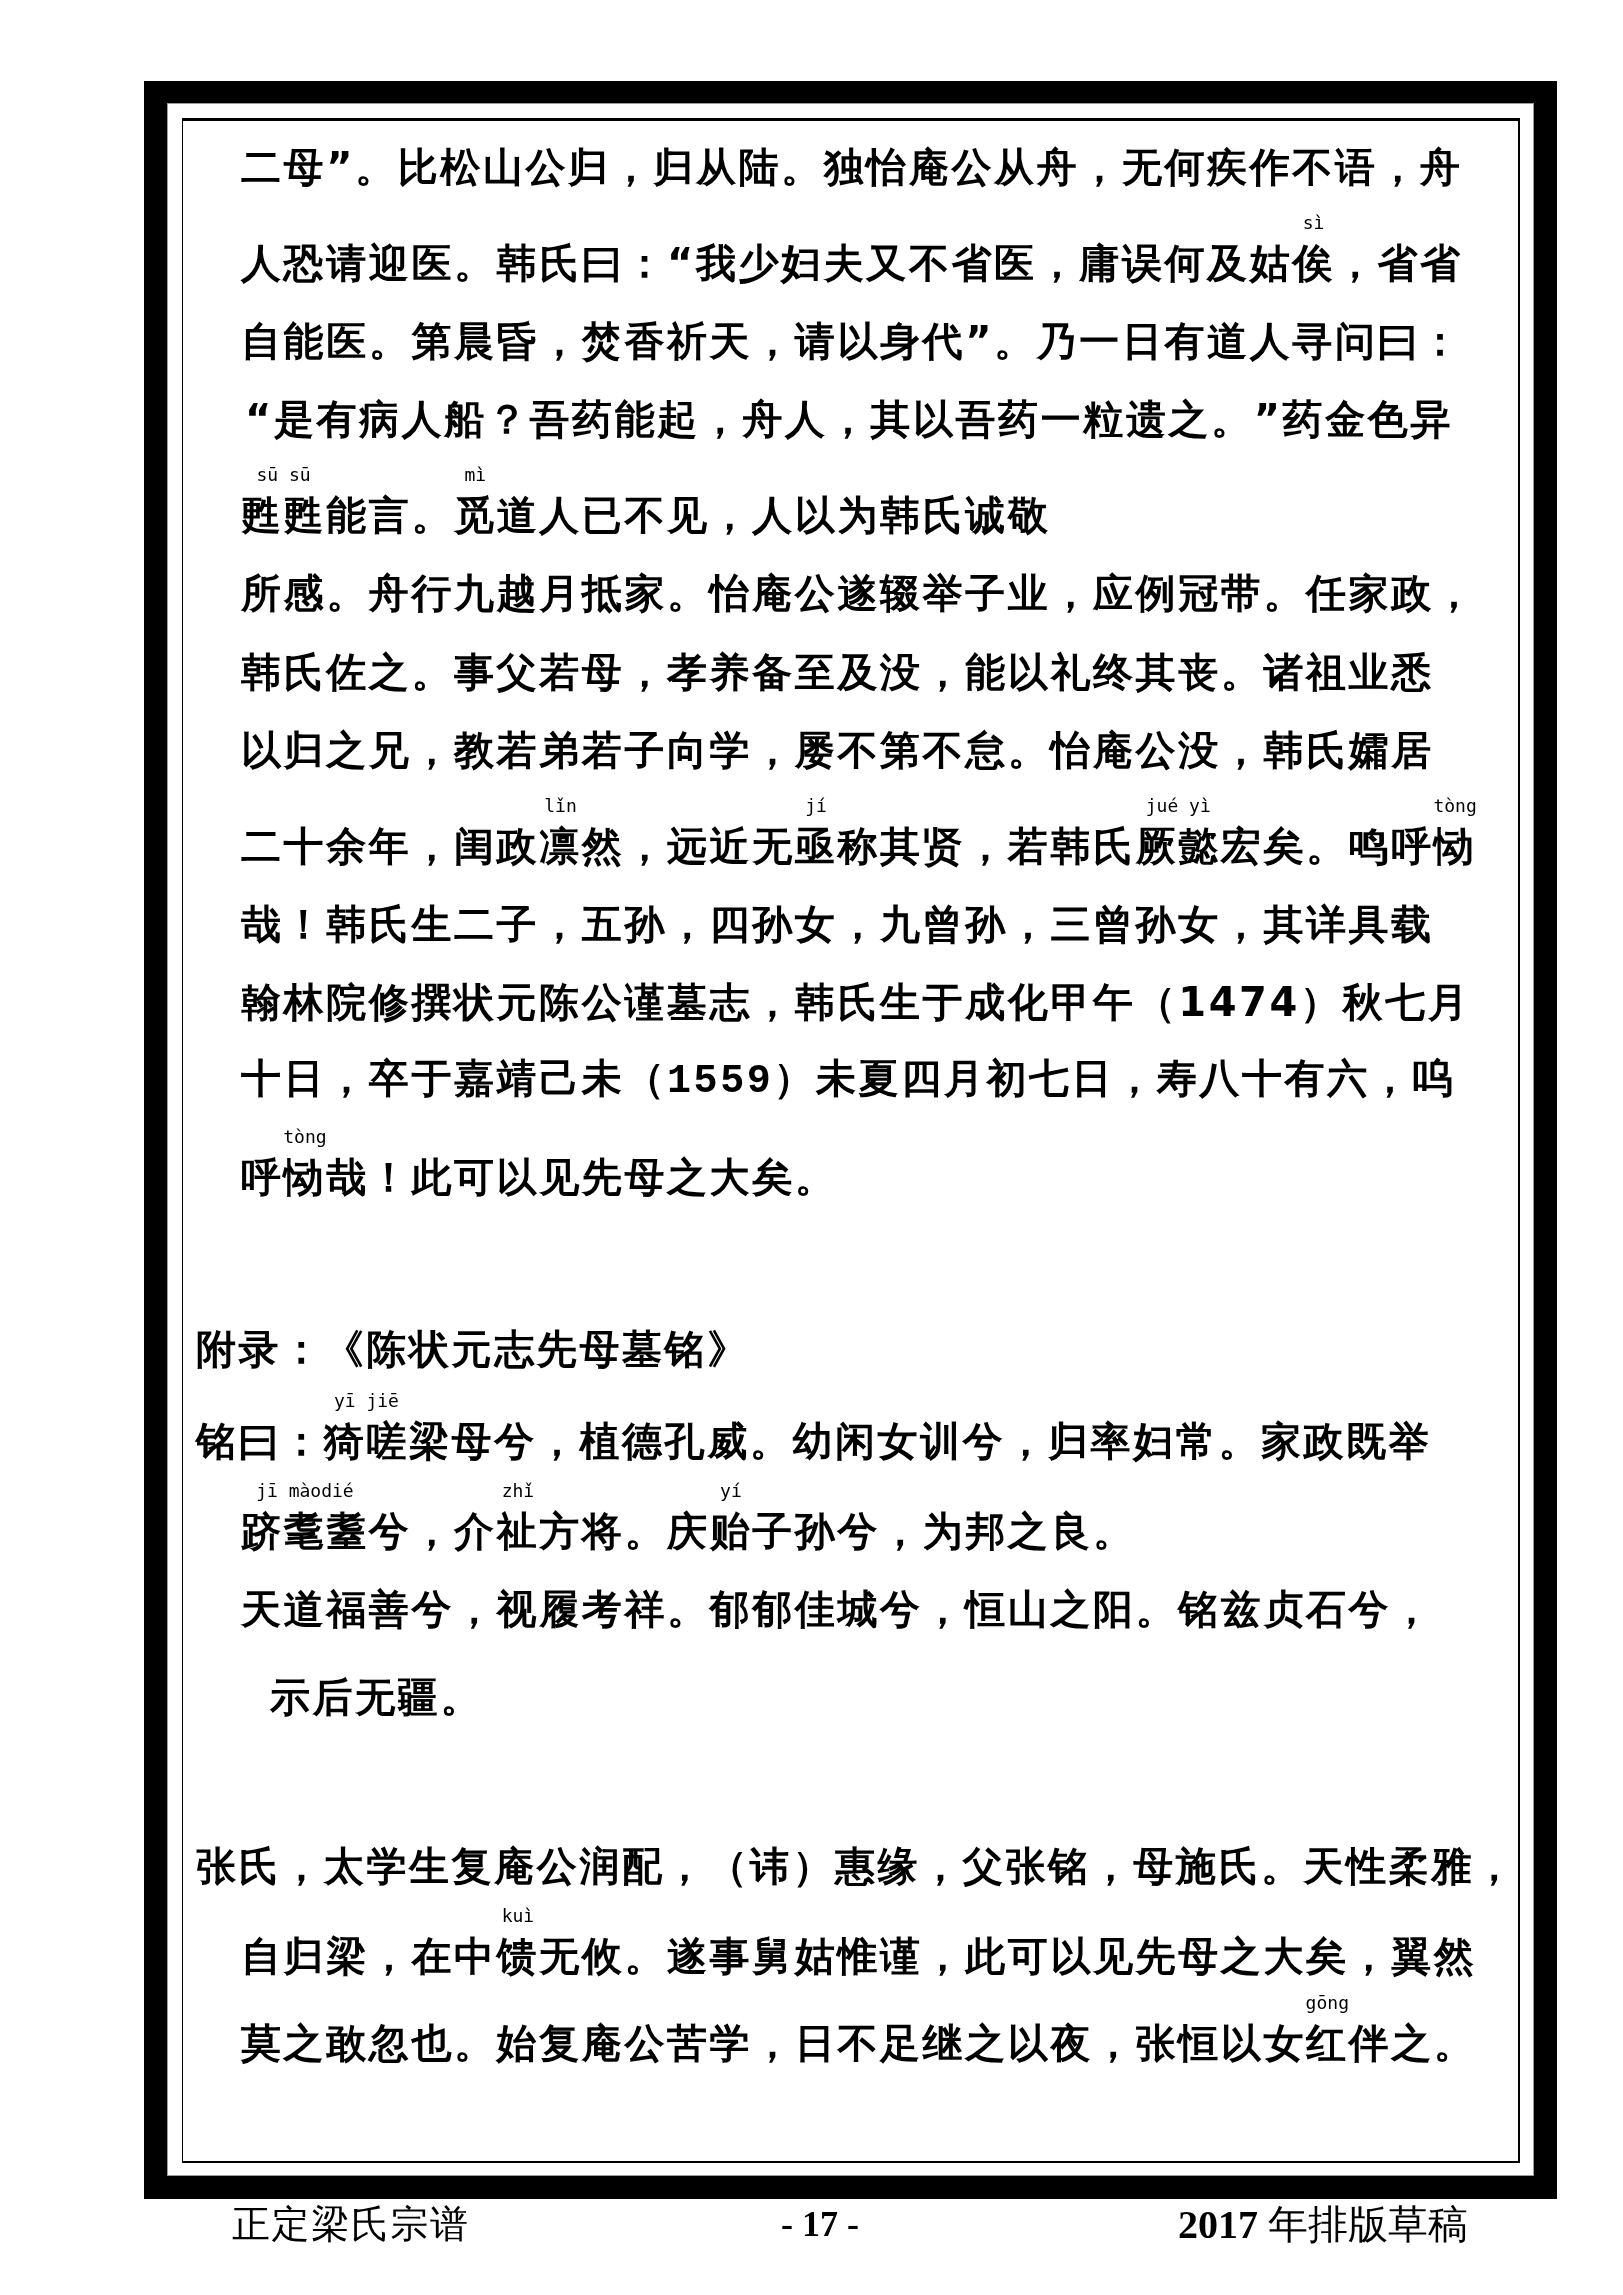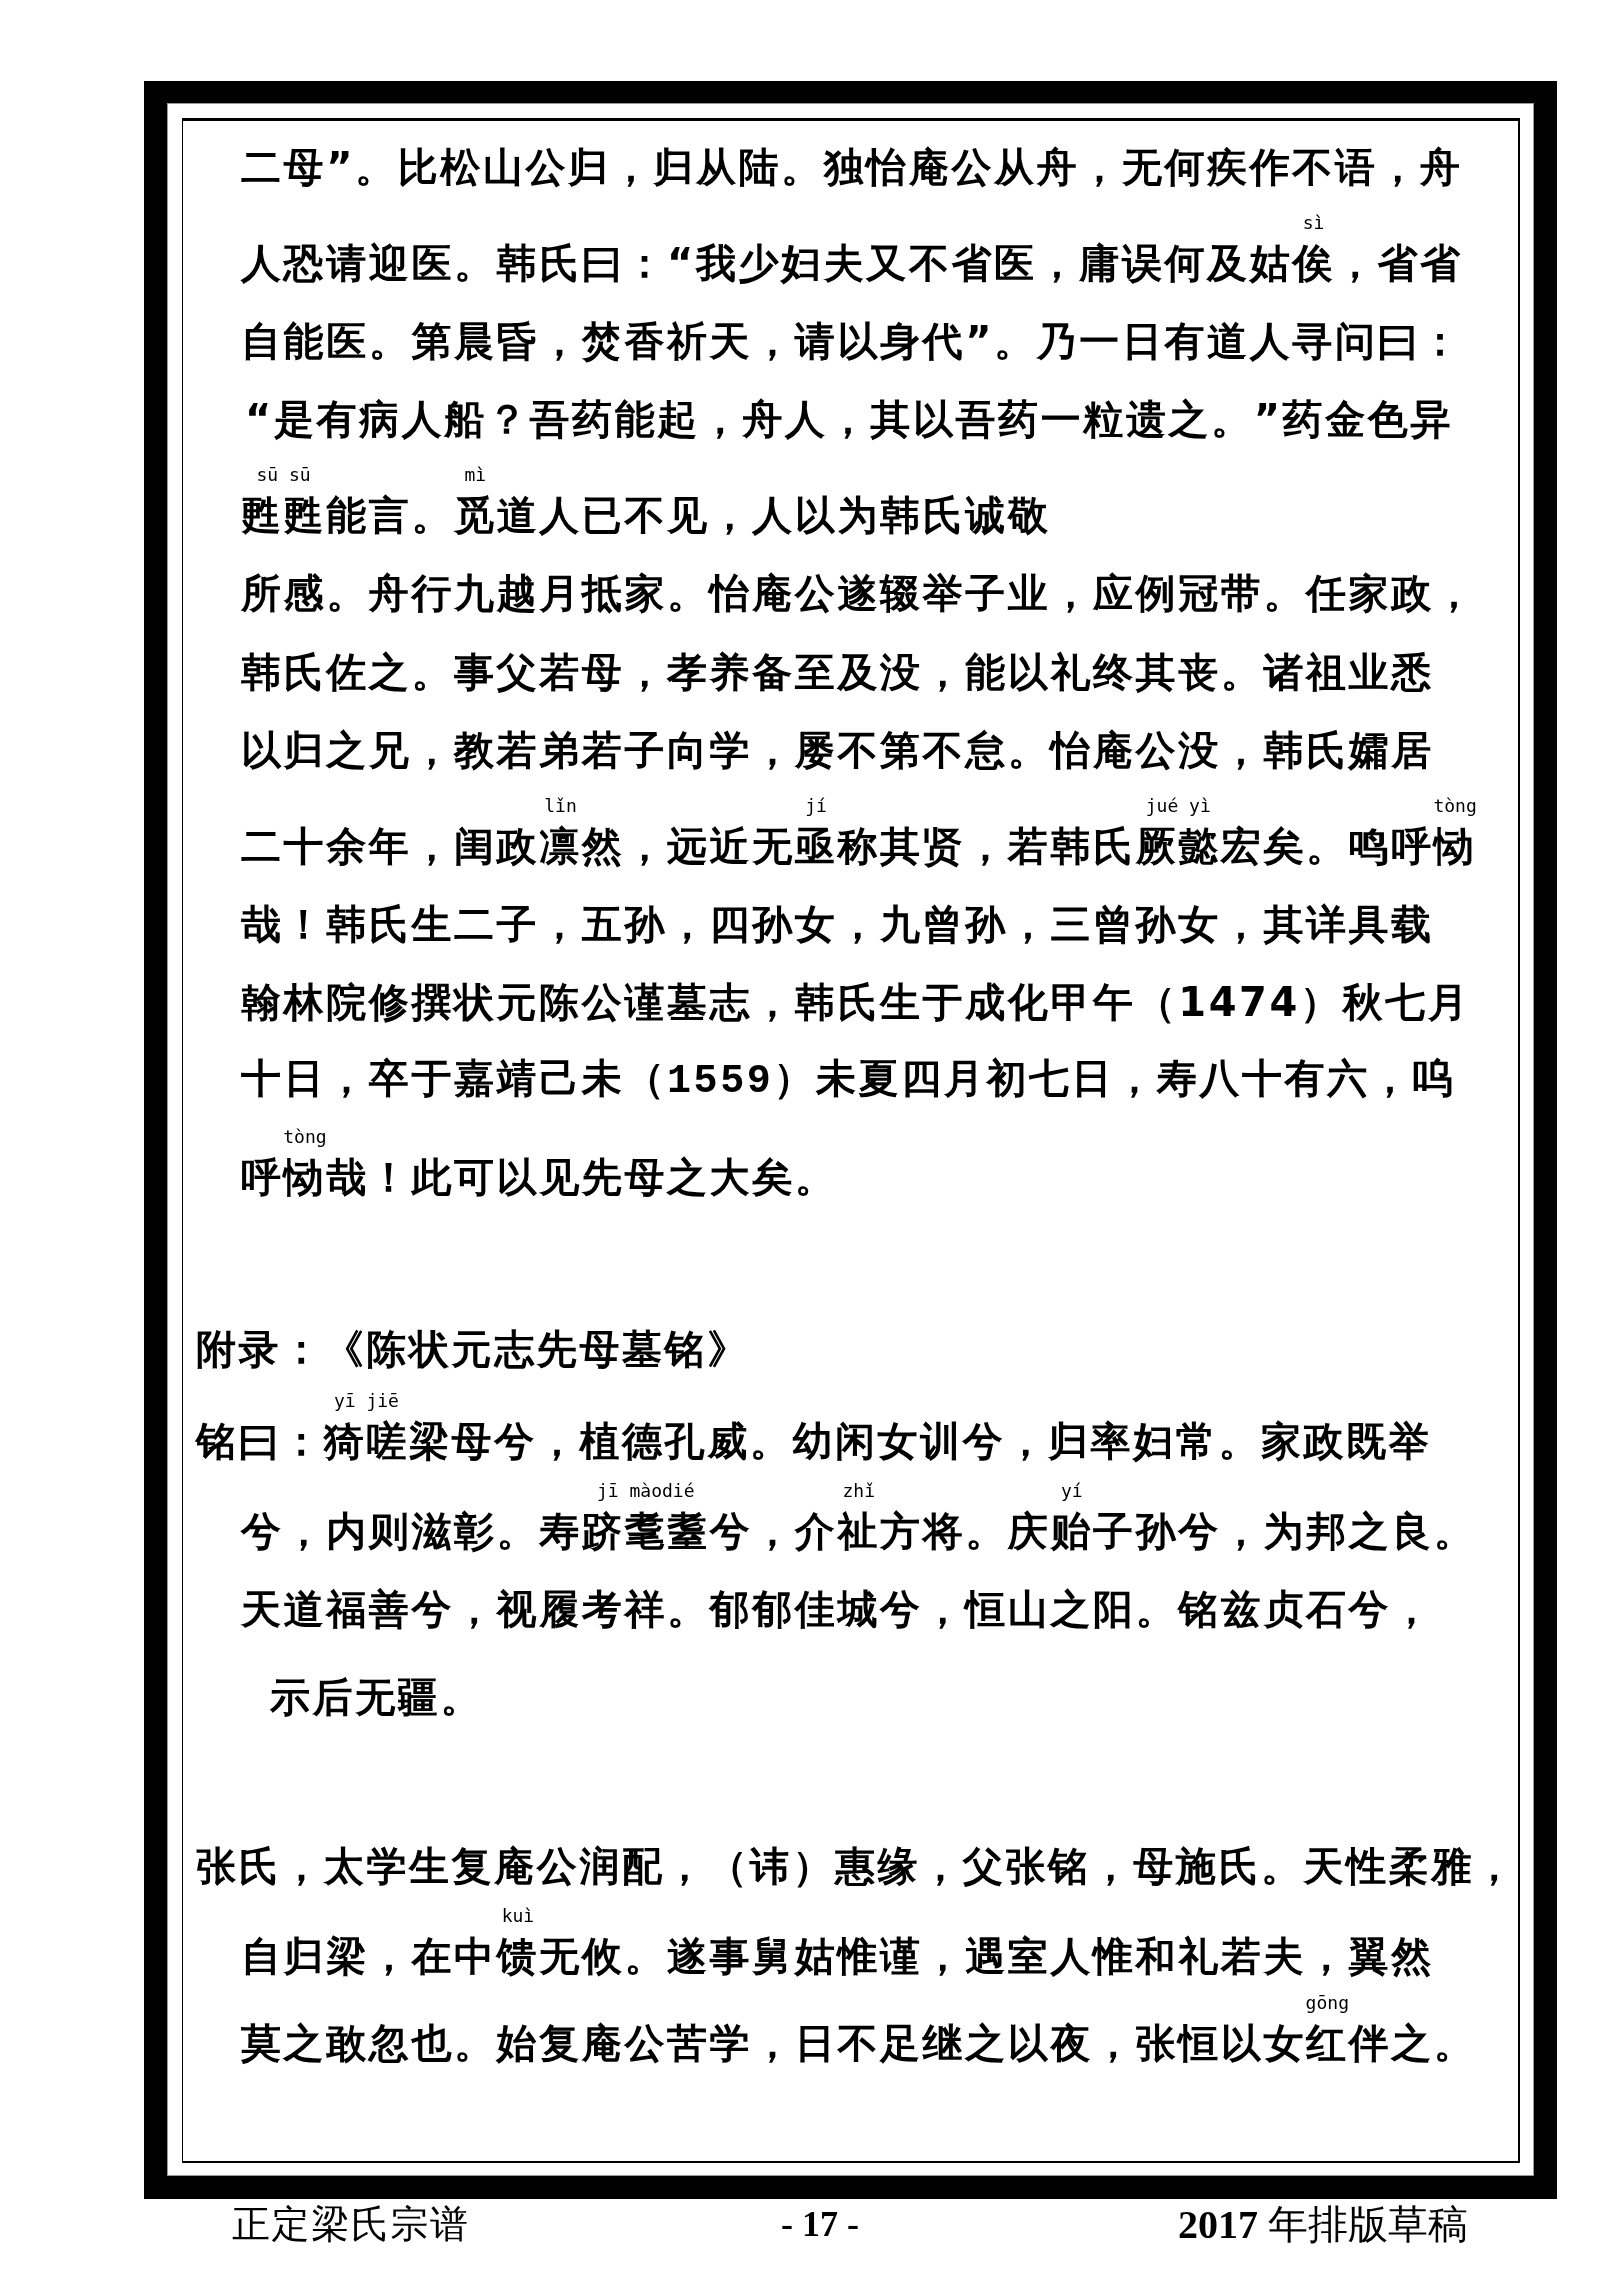--- a/index.html
+++ b/index.html
@@ -45,24 +45,24 @@
     <div class="line" style="left: 241px; top: 569px;"><span class="seg">所感。舟行九越月抵家。怡庵公遂辍举子业，应例冠带。任家政，</span></div>
     <div class="line" style="left: 241px; top: 648px;"><span class="seg">韩氏佐之。事父若母，孝养备至及没，能以礼终其丧。诸祖业悉</span></div>
     <div class="line" style="left: 241px; top: 726px;"><span class="seg">以归之兄，教若弟若子向学，屡不第不怠。怡庵公没，韩氏孀居</span></div>
     <div class="line" style="left: 241px; top: 822px;"><span class="seg">二十余年，闺政</span><span class="anno"><span class="py">lǐn</span><span>凛</span></span><span class="seg">然，远近无</span><span class="anno"><span class="py">jí</span><span>亟</span></span><span class="seg">称其贤，若韩氏</span><span class="anno"><span class="py">jué yì</span><span>厥懿</span></span><span class="seg">宏矣。鸣呼</span><span class="anno"><span class="py">tòng</span><span>恸</span></span></div>
     <div class="line" style="left: 241px; top: 900px;"><span class="seg">哉！韩氏生二子，五孙，四孙女，九曾孙，三曾孙女，其详具载</span></div>
     <div class="line" style="left: 241px; top: 978px;"><span class="seg">翰林院修撰状元陈公谨墓志，韩氏生于成化甲午（1474）秋七月</span></div>
     <div class="line" style="left: 241px; top: 1057px; font-family: Liberation Mono, monospace;"><span class="seg">十日，卒于嘉靖己未（1559）未夏四月初七日，寿八十有六，呜</span></div>
     <div class="line" style="left: 241px; top: 1153px;"><span class="seg">呼</span><span class="anno"><span class="py">tòng</span><span>恸</span></span><span class="seg">哉！此可以见先母之大矣。</span></div>
     <div class="line" style="left: 196px; top: 1325px;"><span class="seg">附录：《陈状元志先母墓铭》</span></div>
     <div class="line" style="left: 196px; top: 1417px;"><span class="seg">铭曰：</span><span class="anno"><span class="py">yī jiē</span><span>猗嗟</span></span><span class="seg">梁母兮，植德孔威。幼闲女训兮，归率妇常。家政既举</span></div>
-    <div class="line" style="left: 241px; top: 1507px;"><span class="seg">兮，内则滋彰。寿</span><span class="anno"><span class="py">jī màodié</span><span>跻耄耋</span></span><span class="seg">兮，介</span><span class="anno"><span class="py">zhǐ</span><span>祉</span></span><span class="seg">方将。庆</span><span class="anno"><span class="py">yí</span><span>贻</span></span><span class="seg">子孙兮，为邦之良。</span></div>
+    <div class="line" style="left: 241px; top: 1507px;"><span class="anno"><span class="py">jī màodié</span><span>跻耄耋</span></span><span class="seg">兮，介</span><span class="anno"><span class="py">zhǐ</span><span>祉</span></span><span class="seg">方将。庆</span><span class="anno"><span class="py">yí</span><span>贻</span></span><span class="seg">子孙兮，为邦之良。</span></div>
     <div class="line" style="left: 241px; top: 1585px;"><span class="seg">天道福善兮，视履考祥。郁郁佳城兮，恒山之阳。铭兹贞石兮，</span></div>
     <div class="line" style="left: 241px; top: 1673px; margin-left: 29px;"><span class="seg">示后无疆。</span></div>
     <div class="line" style="left: 196px; top: 1842px;"><span class="seg">张氏，太学生复庵公润配，（讳）惠缘，父张铭，母施氏。天性柔雅，</span></div>
-    <div class="line" style="left: 241px; top: 1932px;"><span class="seg">自归梁，在中</span><span class="anno"><span class="py">kuì</span><span>馈</span></span><span class="seg">无攸。遂事舅姑惟谨，遇室人惟和礼若夫，翼然</span></div>
+    <div class="line" style="left: 241px; top: 1932px;"><span class="seg">自归梁，在中</span><span class="anno"><span class="py">kuì</span><span>馈</span></span><span class="seg">无攸。遂事舅姑惟谨，此可以见先母之大矣，翼然</span></div>
     <div class="line" style="left: 241px; top: 2019px;"><span class="seg">莫之敢忽也。始复庵公苦学，日不足继之以夜，张恒以女</span><span class="anno"><span class="py">gōng</span><span>红</span></span><span class="seg">伴之。</span></div>
   </div>
 
 <div class="footer-title">正定梁氏宗谱</div>
 <div class="footer-page">- 17 -</div>
 <div class="footer-draft"><span class="yr">2017</span> <span>年排版草稿</span></div>
 
 
 </body></html>

